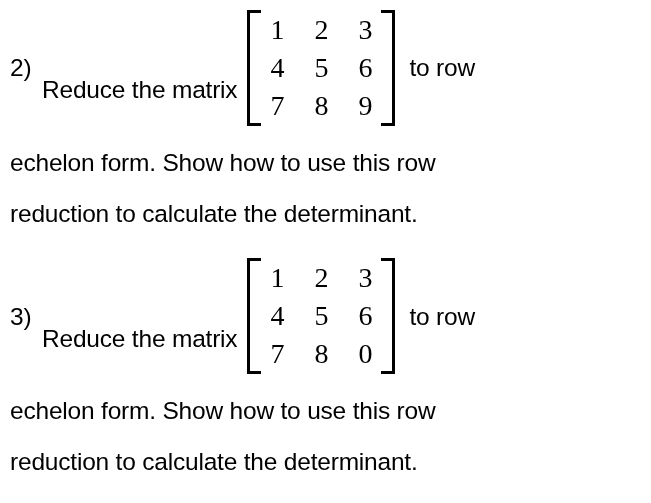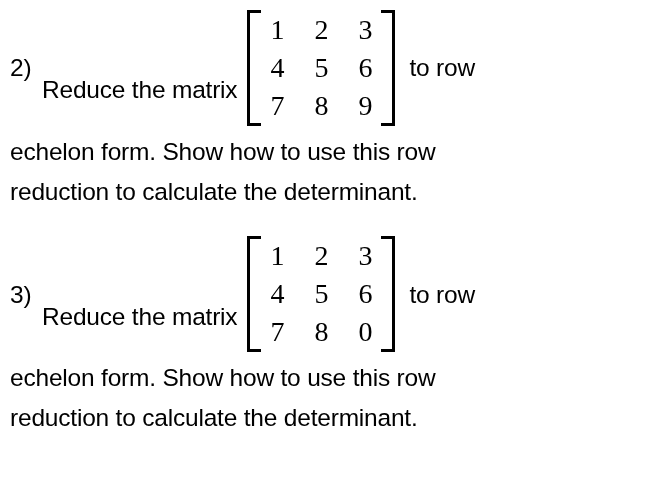--- a/index.html
+++ b/index.html
@@ -101,21 +101,21 @@
     padding: 6px 12px;
     font-family: "Times New Roman", Times, serif;
     font-size: 28px;
     line-height: 1;
   }
   .mgrid span {
     text-align: center;
     min-width: 16px;
   }
   .follow {
-    margin-top: 7px;
+    margin-top: 18px;
   }
 </style>
 </head>
 <body>
 
 <div class="page">
 
   <div class="problem">
     <div class="line1">
       <span class="num">2)</span>

